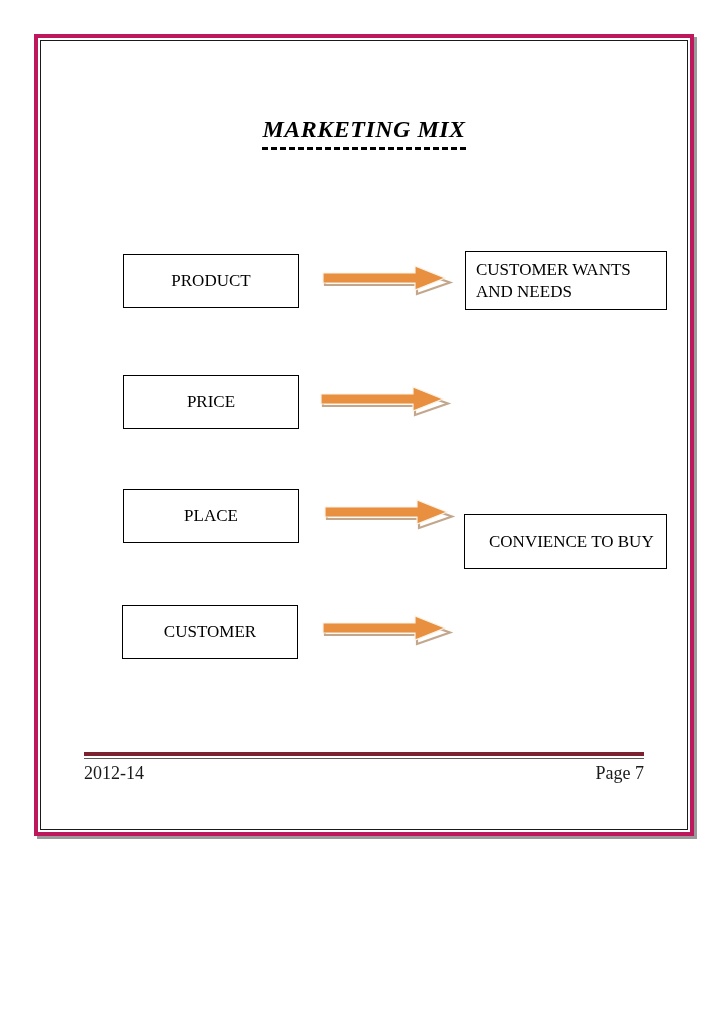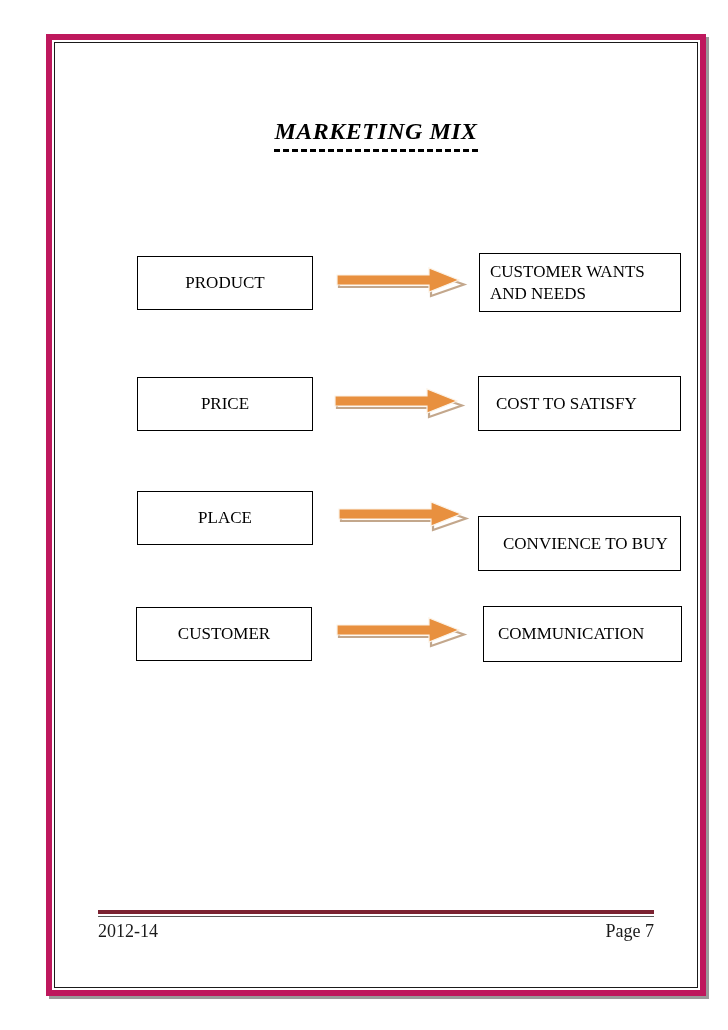--- a/index.html
+++ b/index.html
@@ -12,26 +12,26 @@
     width: 728px;
     height: 1030px;
     position: relative;
     overflow: hidden;
     font-family: "Liberation Serif", "DejaVu Serif", serif;
   }
 
   
   #page-sheet {
     position: absolute;
-    left: 46px;
+    left: 34px;
     top: 34px;
     width: 660px;
-    height: 962px;
+    height: 802px;
     background: #ffffff;
-    border: 6px solid #be185d;
+    border: 4px solid #be185d;
     box-sizing: border-box;
     box-shadow: 3px 3px 0 0 #9a9a9a;
   }
   #page-inner-border {
     position: absolute;
     left: 2px;
     top: 2px;
     right: 2px;
     bottom: 2px;
     border: 1px solid #1a1a1a;
@@ -212,23 +212,20 @@
         <div class="term-box left">
           <span class="box-text">PRICE</span>
         </div>
         <div class="arrow-wrap">
           <svg viewBox="0 0 145 40" preserveAspectRatio="none" aria-hidden="true">
             <path d="M4 20 L96 20 L96 11 L129 22.5 L96 34 L96 25 L4 25 Z" fill="#FFFFFF" stroke="#C3A78C" stroke-width="2.2"></path>
             <path d="M2 13 L94 13 L94 6 L124 18 L94 30 L94 23 L2 23 Z" fill="#E8903F"></path>
             <path d="M2 13 L94 13 L94 6 L124 18 L94 30 L94 23 L2 23 Z" fill="none" stroke="#FBF2E6" stroke-width="1.2"></path>
           </svg>
         </div>
-        <div class="term-box right">
-          <span class="box-text">COST TO SATISFY</span>
-        </div>
       </div>
 
       <div class="mix-row" data-row="2">
         <div class="term-box left">
           <span class="box-text">PLACE</span>
         </div>
         <div class="arrow-wrap">
           <svg viewBox="0 0 145 40" preserveAspectRatio="none" aria-hidden="true">
             <path d="M4 20 L96 20 L96 11 L129 22.5 L96 34 L96 25 L4 25 Z" fill="#FFFFFF" stroke="#C3A78C" stroke-width="2.2"></path>
             <path d="M2 13 L94 13 L94 6 L124 18 L94 30 L94 23 L2 23 Z" fill="#E8903F"></path>
@@ -243,23 +240,20 @@
       <div class="mix-row" data-row="3">
         <div class="term-box left">
           <span class="box-text">CUSTOMER</span>
         </div>
         <div class="arrow-wrap">
           <svg viewBox="0 0 145 40" preserveAspectRatio="none" aria-hidden="true">
             <path d="M4 20 L96 20 L96 11 L129 22.5 L96 34 L96 25 L4 25 Z" fill="#FFFFFF" stroke="#C3A78C" stroke-width="2.2"></path>
             <path d="M2 13 L94 13 L94 6 L124 18 L94 30 L94 23 L2 23 Z" fill="#E8903F"></path>
             <path d="M2 13 L94 13 L94 6 L124 18 L94 30 L94 23 L2 23 Z" fill="none" stroke="#FBF2E6" stroke-width="1.2"></path>
           </svg>
-        </div>
-        <div class="term-box right">
-          <span class="box-text">COMMUNICATION</span>
         </div>
       </div>
 
     </div>
 
     <div id="footer">
       <div id="footer-rule-thick"></div>
       <div id="footer-rule-thin"></div>
       <div id="footer-text">
         <span>2012-14</span>

